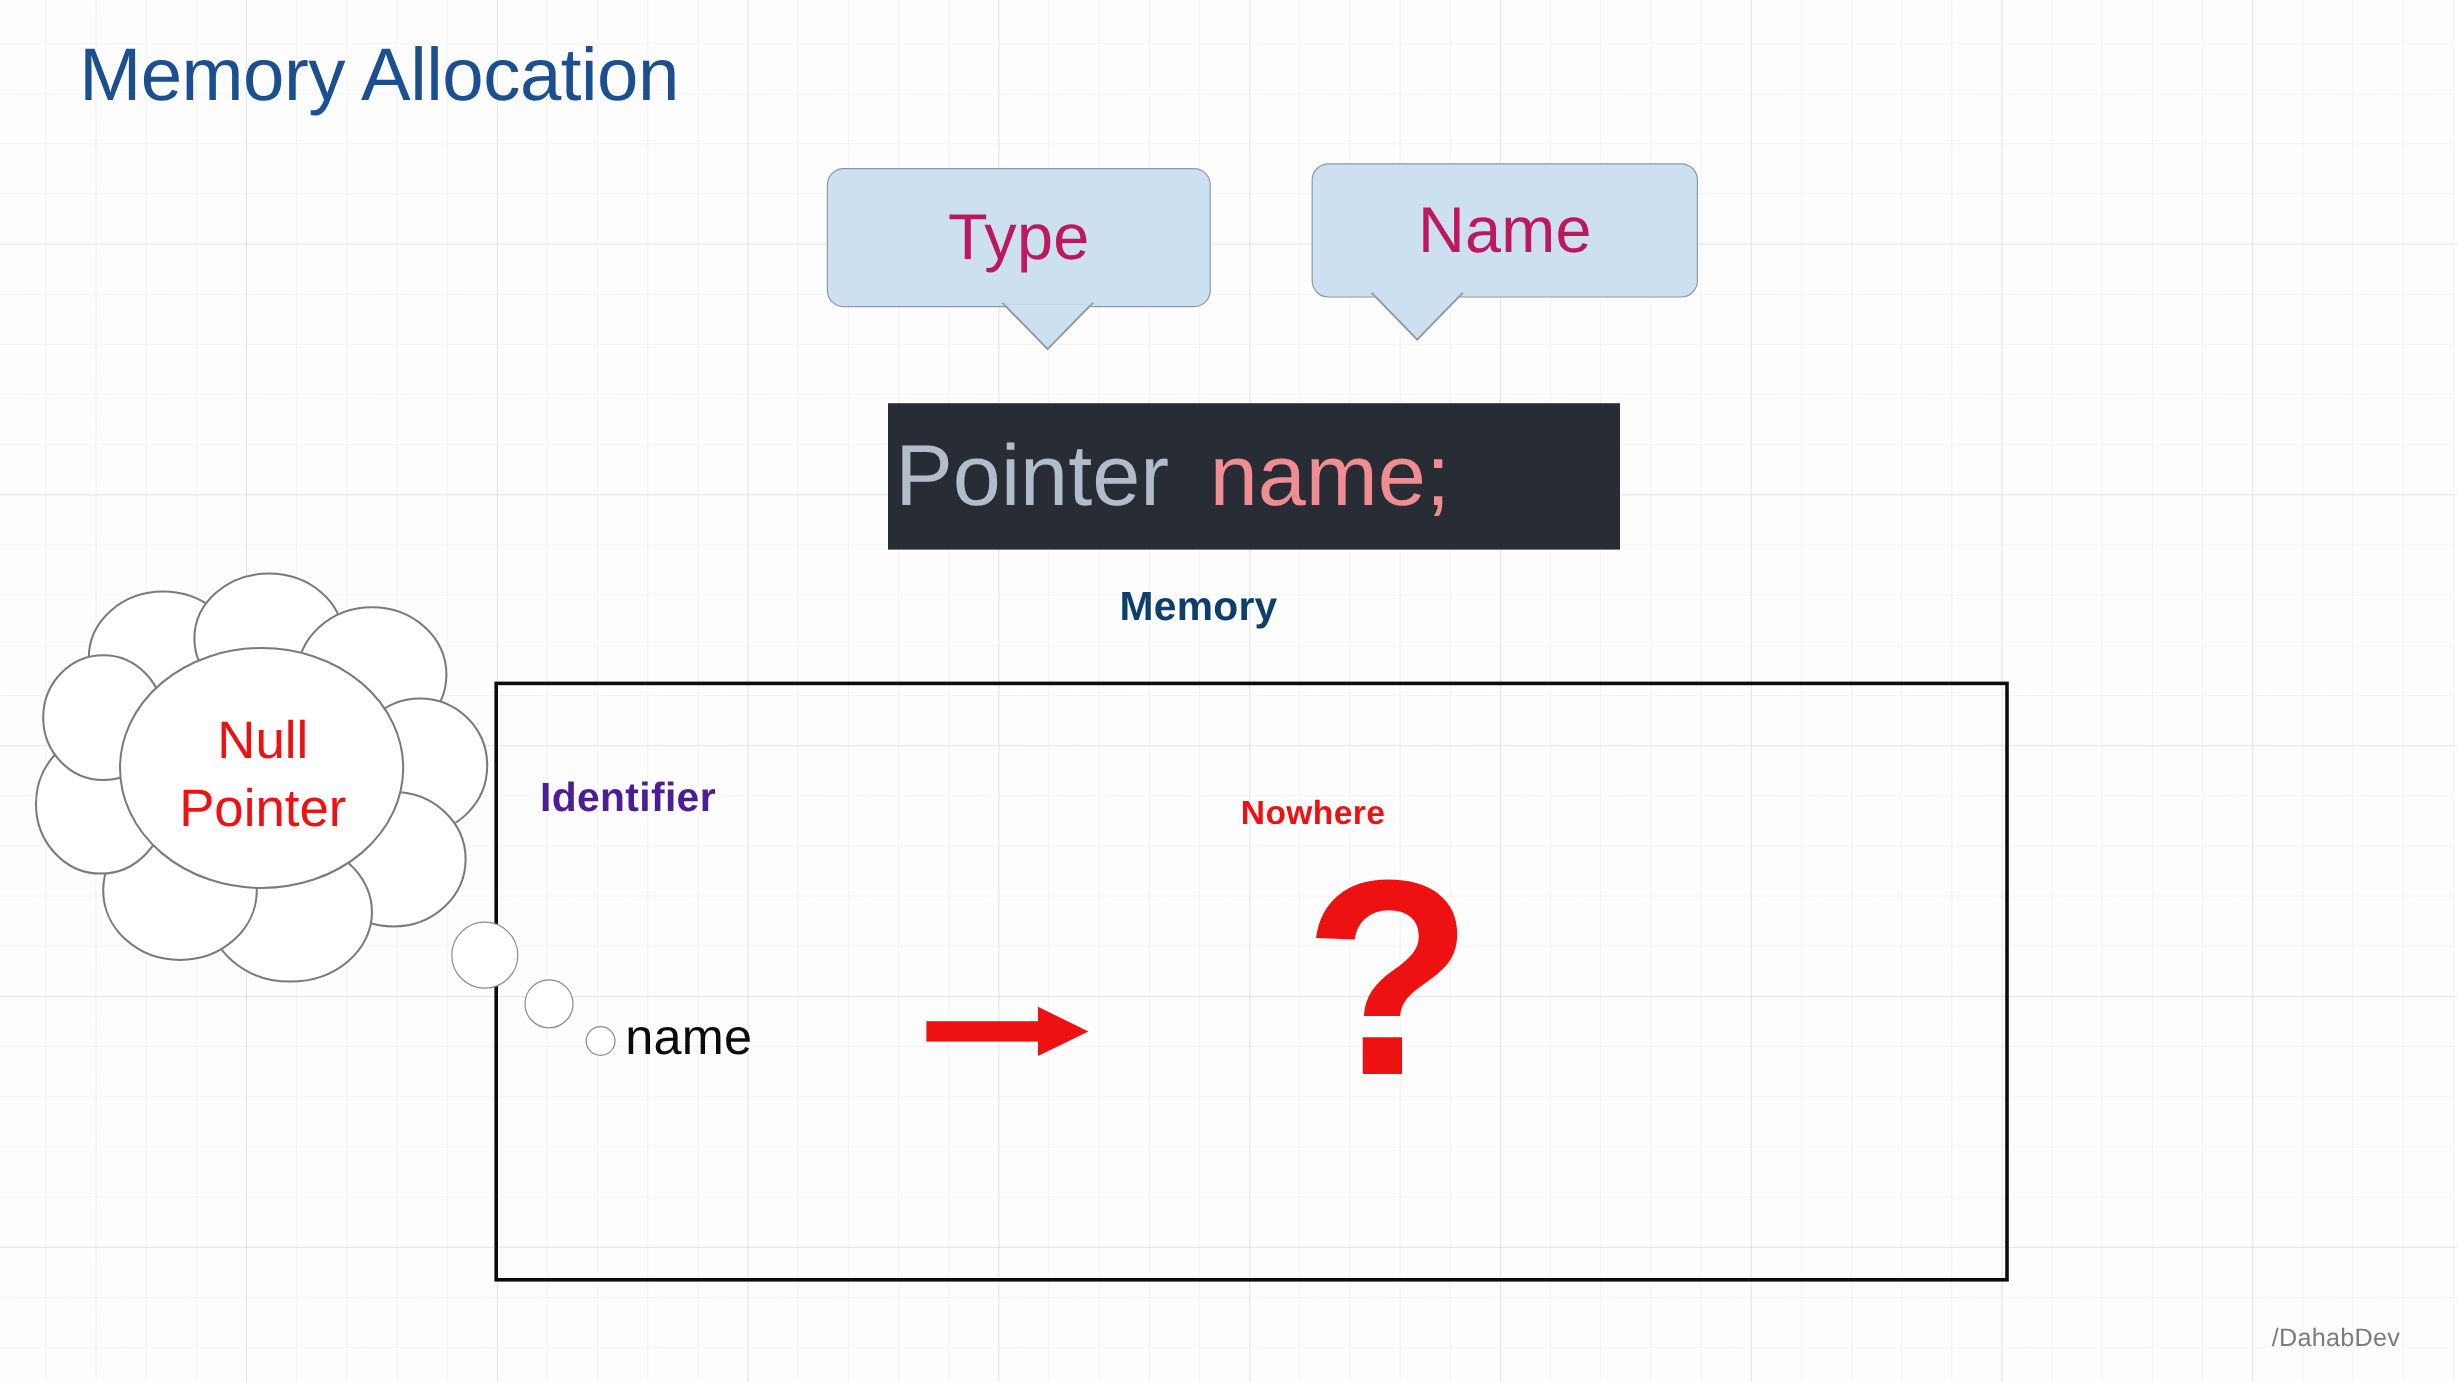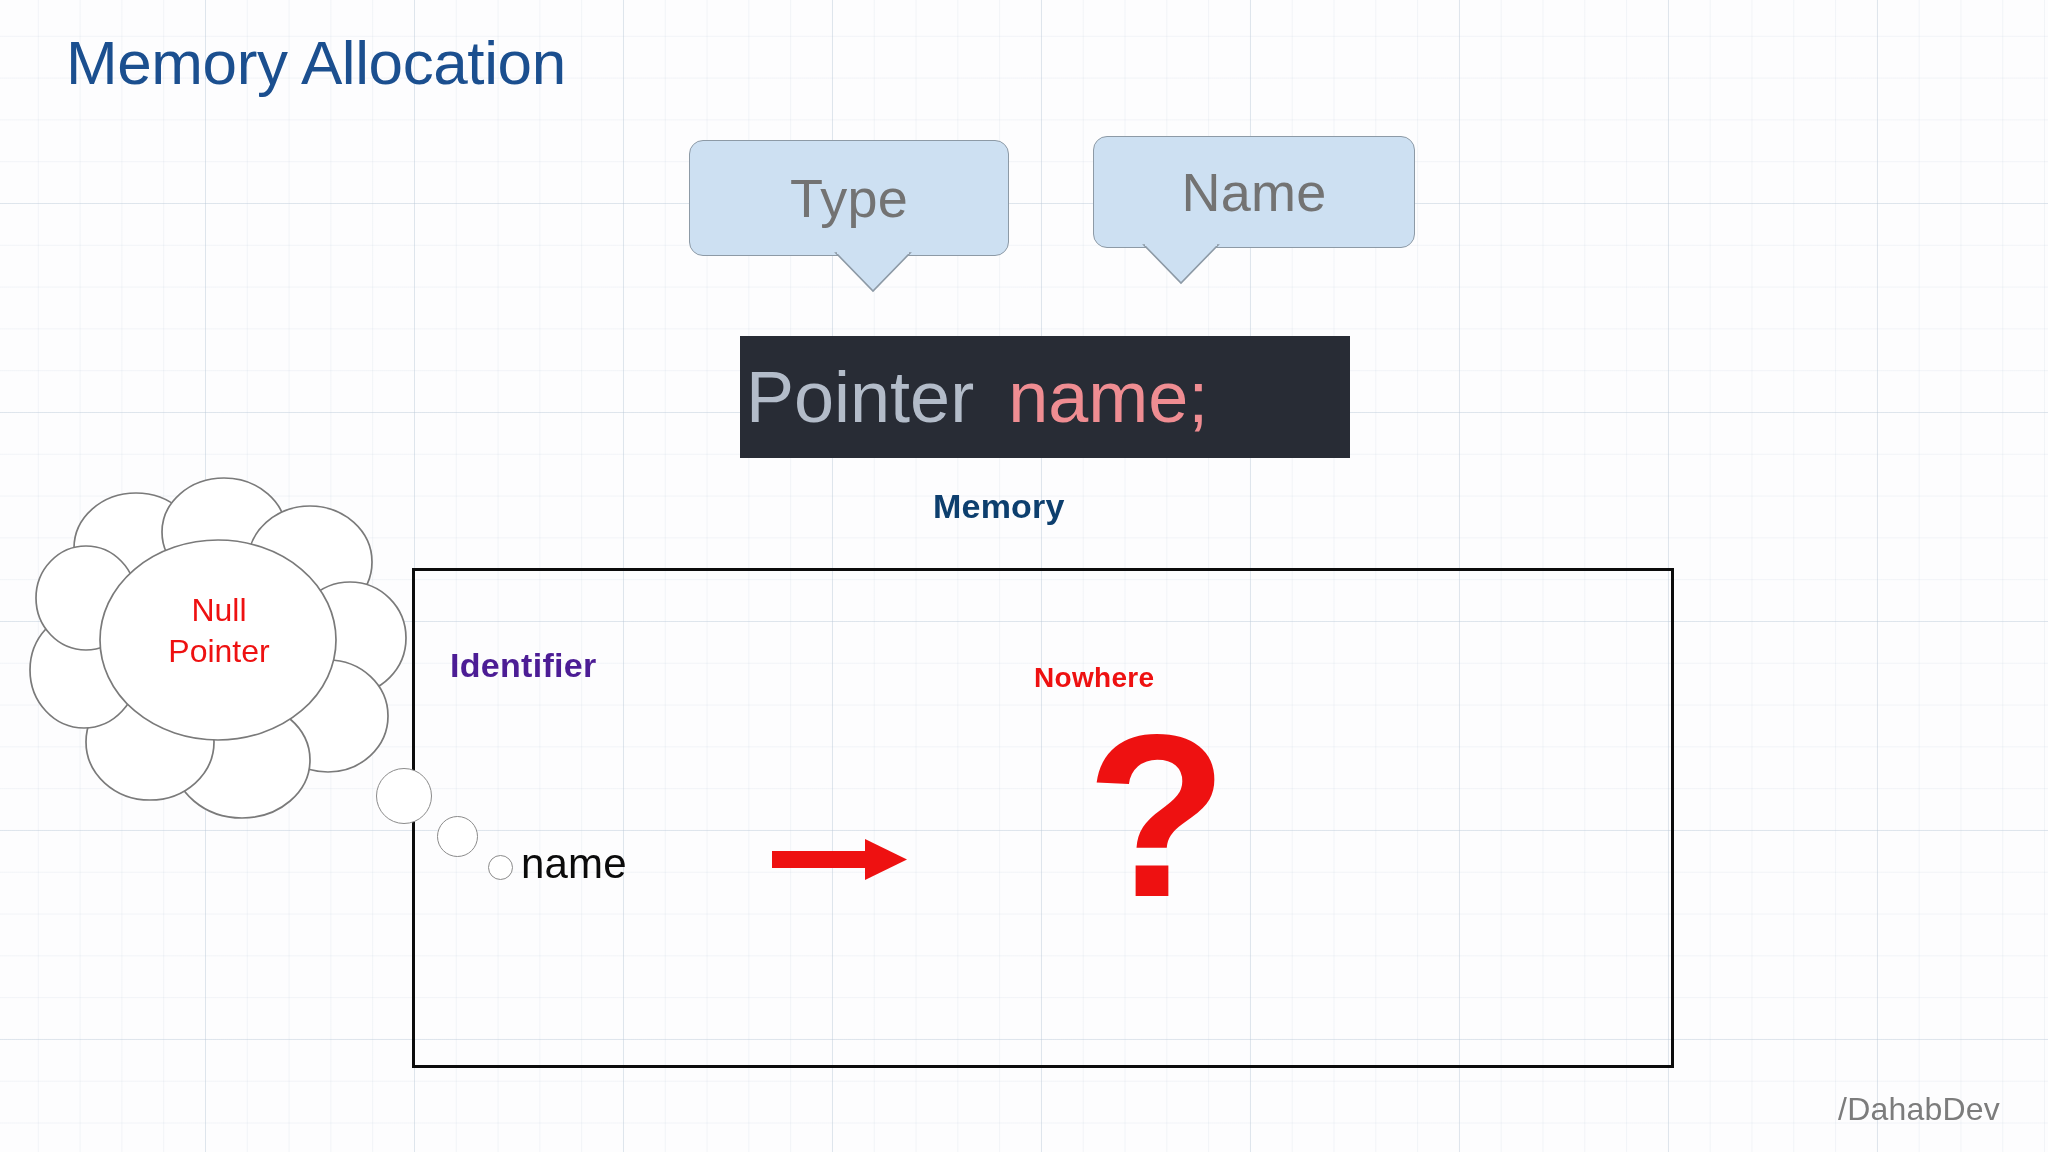--- a/index.html
+++ b/index.html
@@ -54,21 +54,21 @@
   
   .callout {
     position: absolute;
     background: #cde0f2;
     border: 1.6px solid #8d9aa6;
     border-radius: 14px;
     box-sizing: border-box;
     display: flex;
     align-items: center;
     justify-content: center;
-    color: #737373;
+    color: #be185d;
     font-size: 54px;
     letter-spacing: 0.2px;
   }
   .callout .tail {
     position: absolute;
     bottom: -36px;
     width: 74px;
     height: 38px;
   }
   .callout .tail svg { display: block; overflow: visible; }
@@ -194,21 +194,21 @@
     height: 370px;
   }
   #thought-cloud svg { display: block; overflow: visible; }
 
   #cloud-text {
     position: absolute;
     left: 130px;
     top: 590px;
     width: 178px;
     text-align: center;
-    font-size: 32px;
+    font-size: 44px;
     line-height: 1.27;
     color: #ee1111;
   }
 
   
   .trail-bubble {
     position: absolute;
     border: 1.6px solid #8b8b8b;
     border-radius: 50%;
     background: #ffffff;
@@ -216,21 +216,21 @@
   }
   #trail-bubble-1 { left: 376px; top: 768px; width: 56px; height: 56px; }
   #trail-bubble-2 { left: 437px; top: 816px; width: 41px; height: 41px; }
   #trail-bubble-3 { left: 488px; top: 855px; width: 25px; height: 25px; }
 
   
   #watermark {
     position: absolute;
     right: 48px;
     bottom: 24px;
-    font-size: 32px;
+    font-size: 21px;
     color: #7c7c7c;
     letter-spacing: 0.2px;
     text-align: center;
   }
 </style>
 </head>
 <body>
 
 <div id="grid-bg"></div>
 

